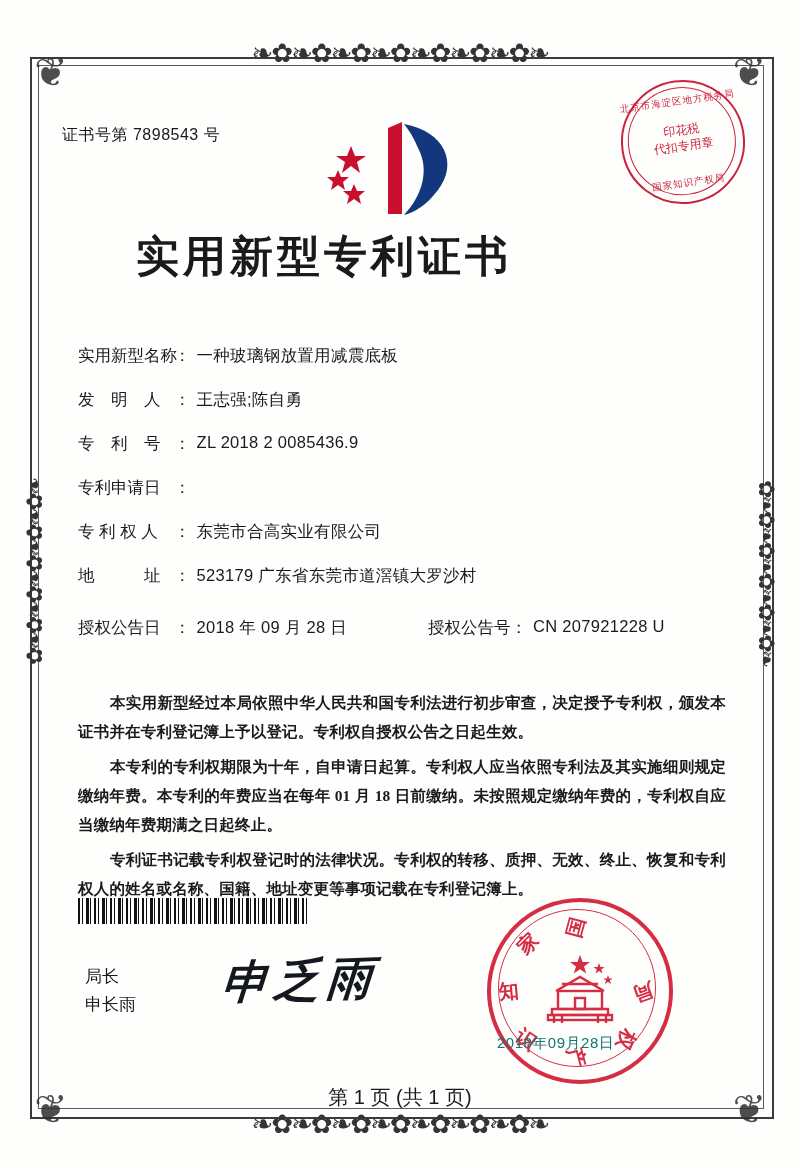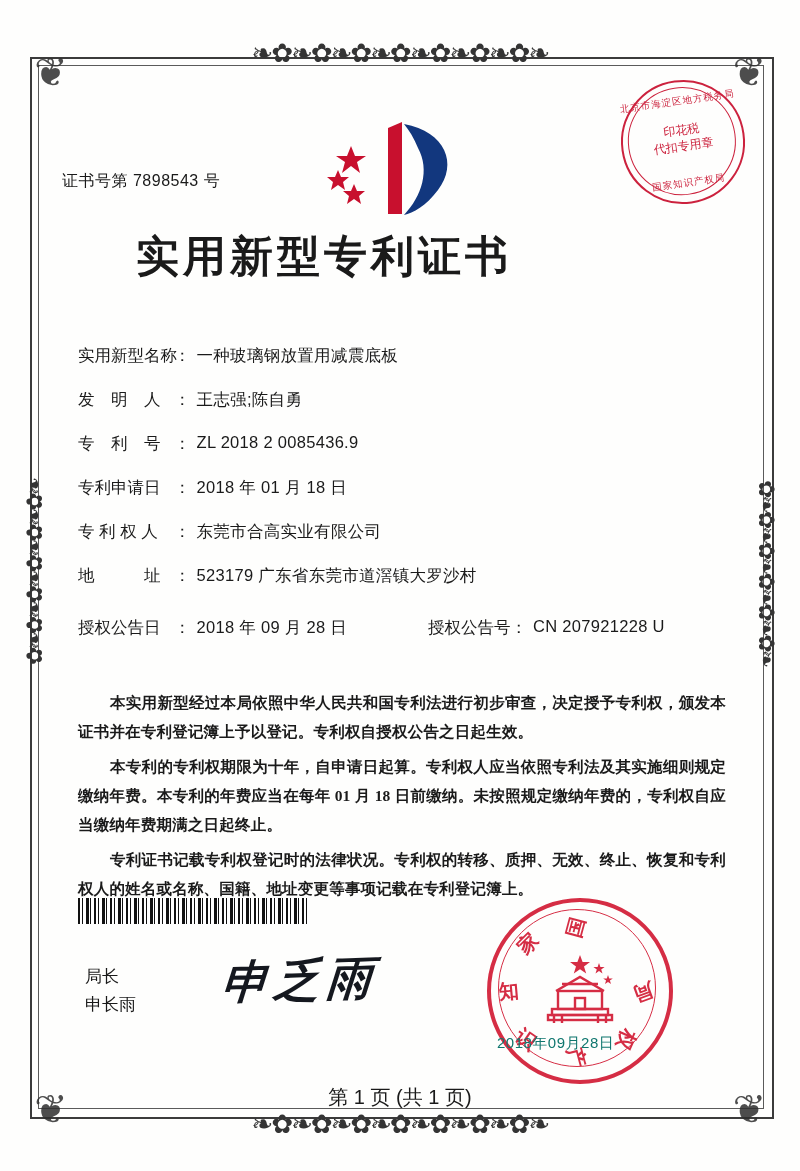--- a/index.html
+++ b/index.html
@@ -94,21 +94,20 @@
     transform: rotate(90deg);
   }
 
   
   .cert-no {
     position: absolute;
     left: 62px; top: 125px;
     font-size: 16px;
     letter-spacing: .5px;
     font-family: "Liberation Sans", sans-serif;
-    margin-top: 46px;
   }
 
   
   .emblem {
     position: absolute;
     left: 318px; top: 118px;
     width: 160px; height: 105px;
   }
 
   
@@ -365,21 +364,20 @@
 
     <div class="field-row">
       <span class="field-label">专　利　号</span>
       <span class="field-colon">：</span>
       <span class="field-value">ZL 2018 2 0085436.9</span>
     </div>
 
     <div class="field-row">
       <span class="field-label">专利申请日</span>
       <span class="field-colon">：</span>
-      <span class="field-value">2018 年 01 月 18 日</span>
     </div>
 
     <div class="field-row">
       <span class="field-label">专 利 权 人</span>
       <span class="field-colon">：</span>
       <span class="field-value">东莞市合高实业有限公司</span>
     </div>
 
     <div class="field-row">
       <span class="field-label">地　　　址</span>

